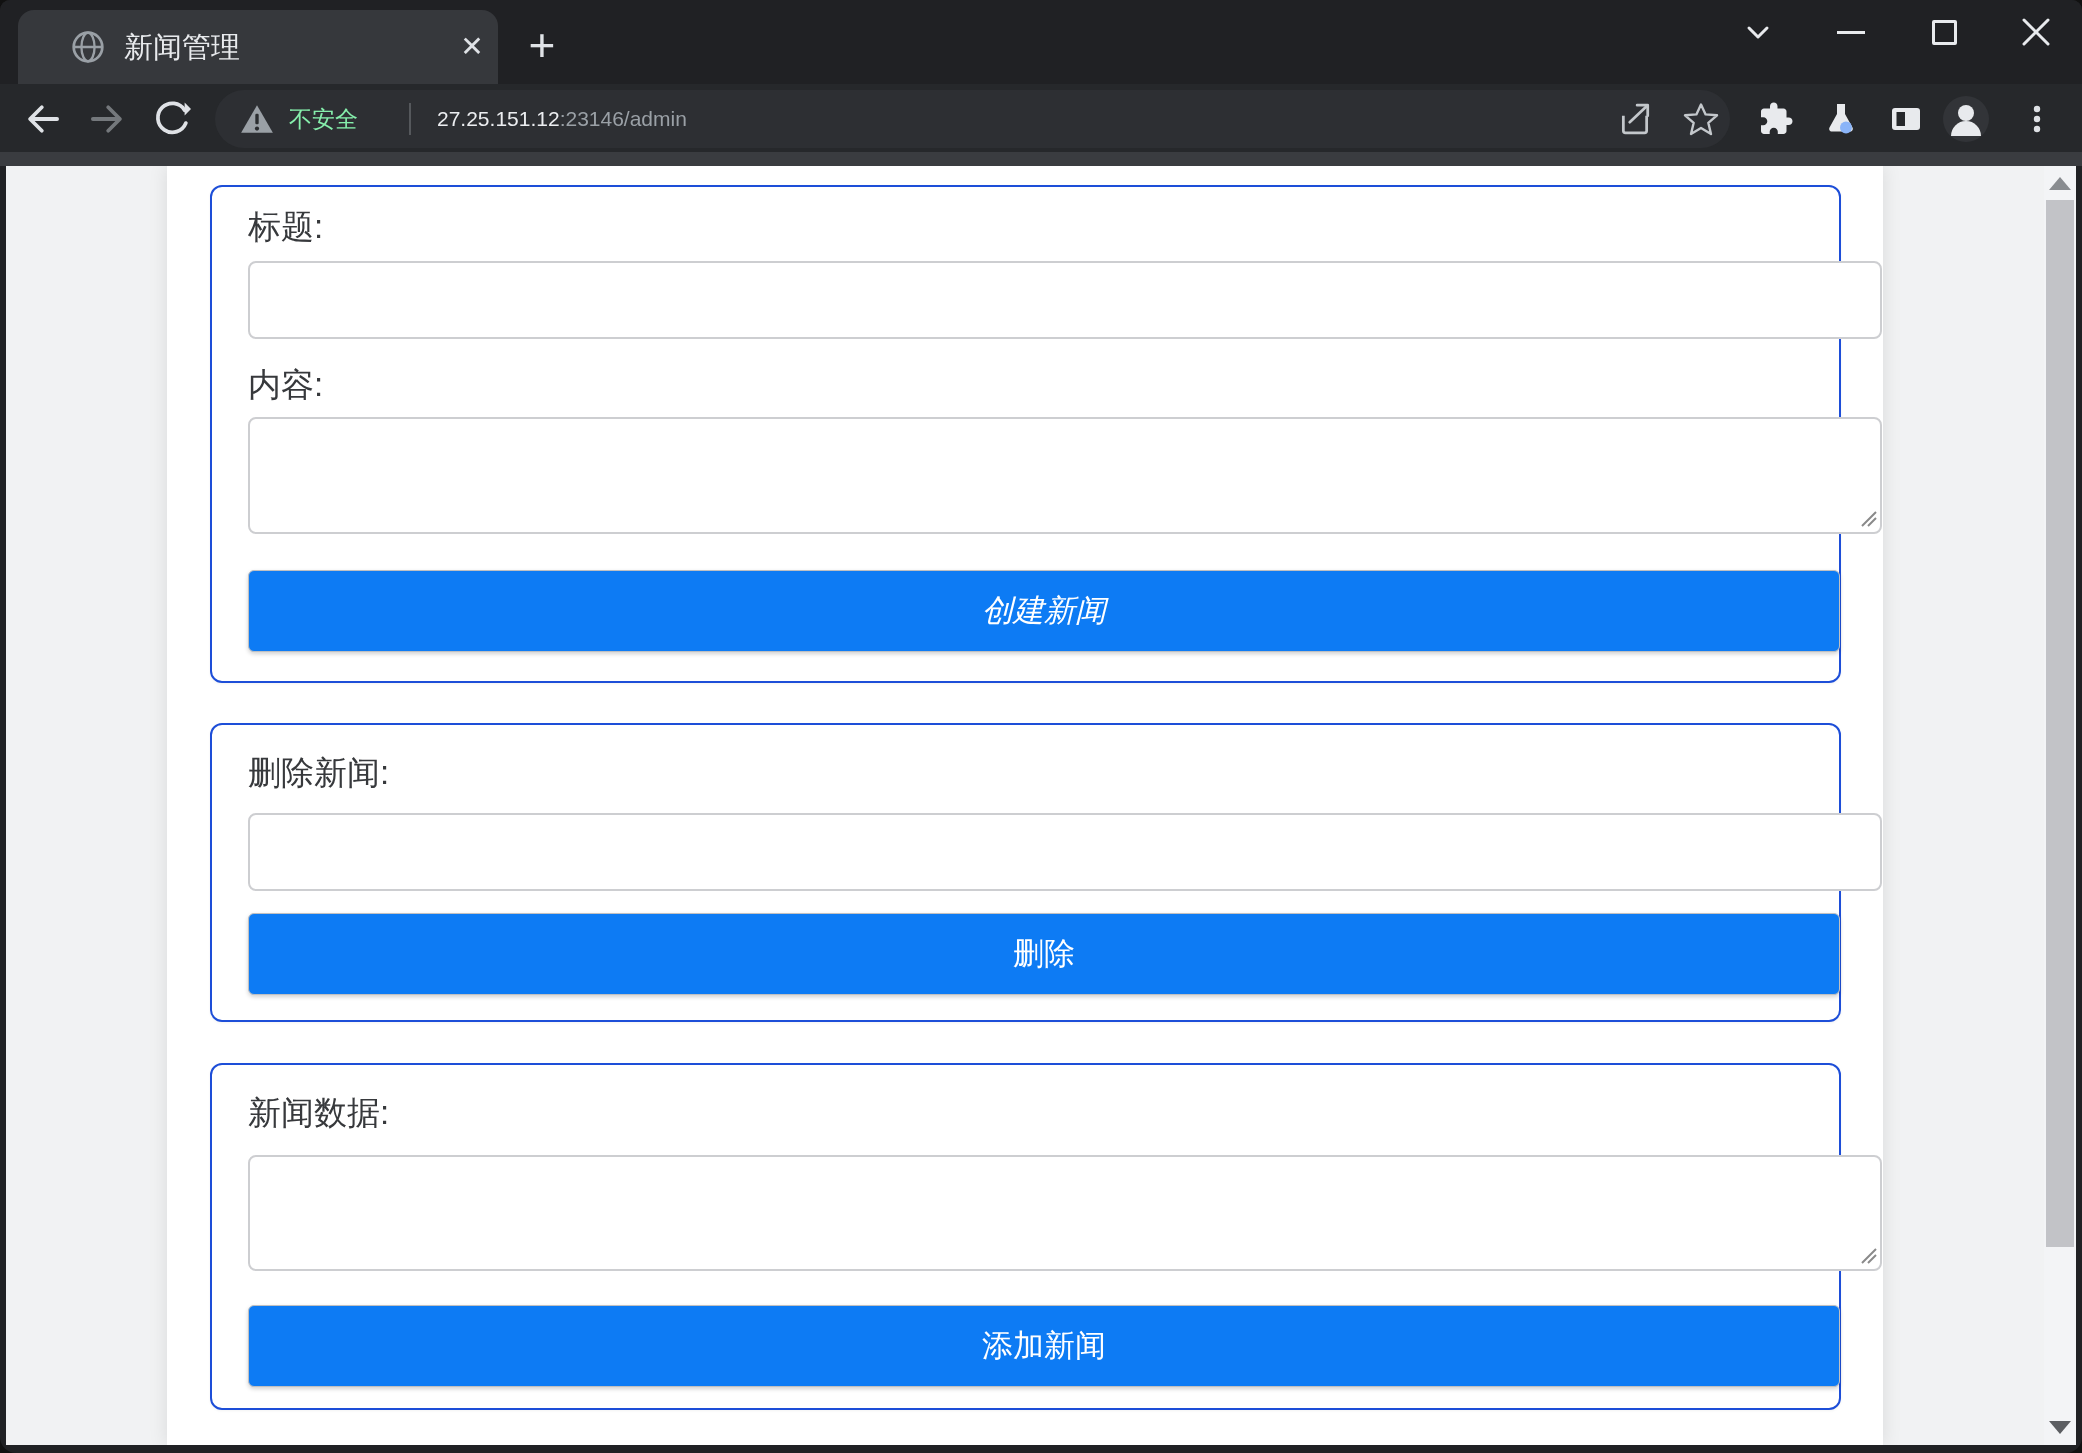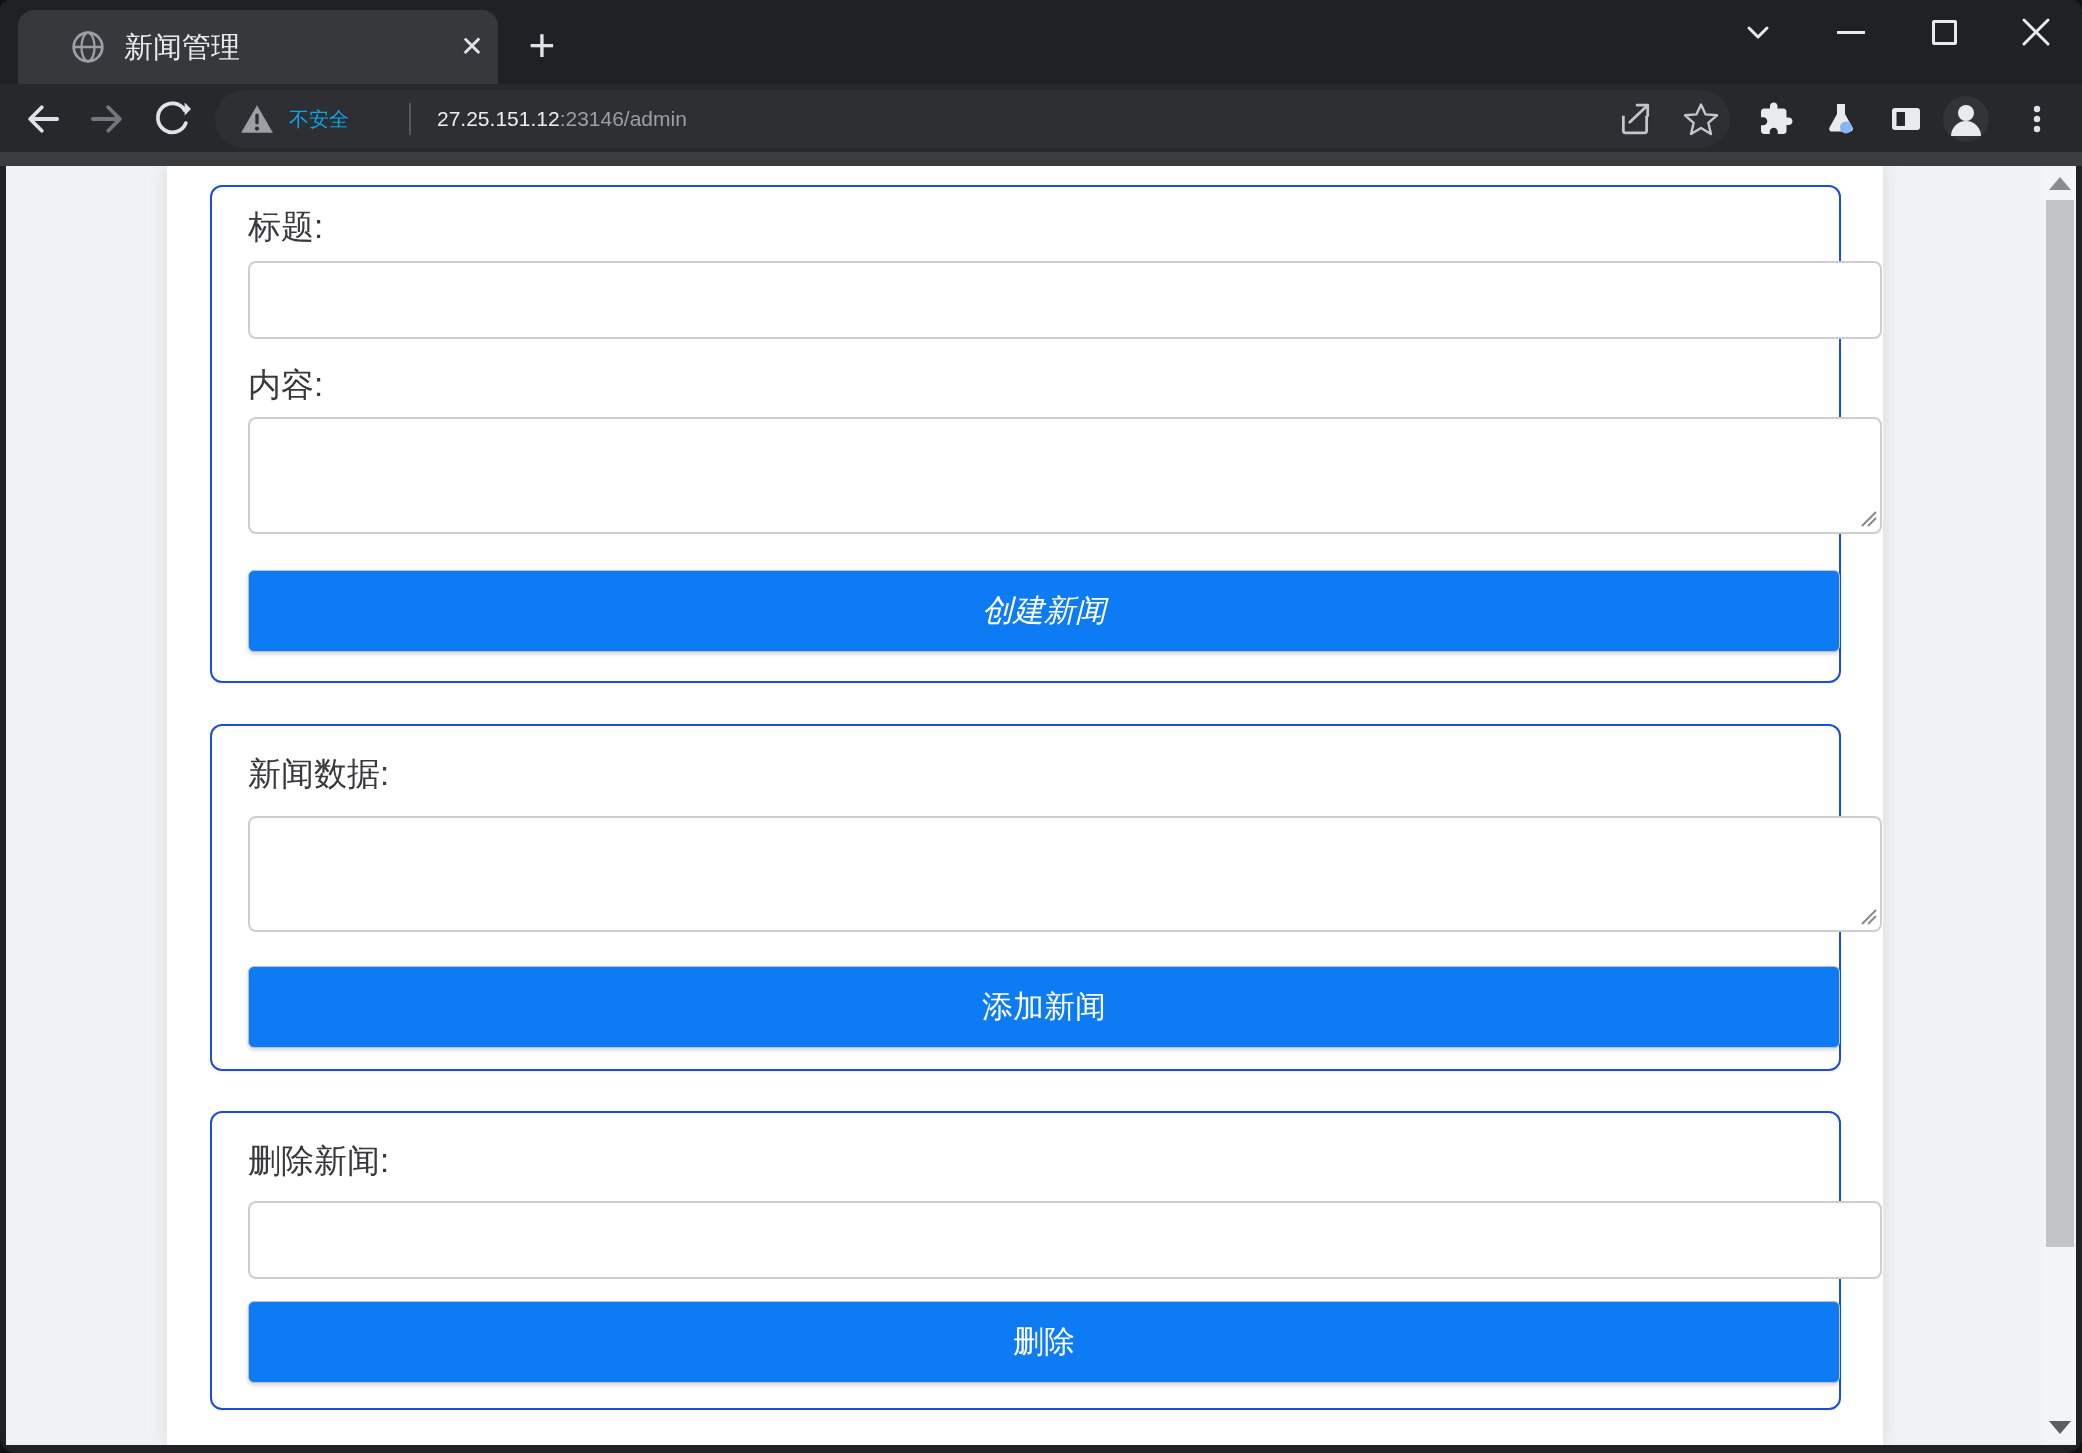--- a/index.html
+++ b/index.html
@@ -18,21 +18,21 @@
   .min-glyph{width:28px;height:3px;background:#e8eaed;}
   .max-glyph{width:25px;height:25px;border:3px solid #e8eaed;border-radius:2px;}
 
   
   .toolbar{position:absolute;left:0;top:84px;right:0;height:70px;background:#26282b;}
   .toolbar-strip{position:absolute;left:0;top:152px;right:0;height:14px;background:#3a3c40;}
   .navbtn{position:absolute;top:14px;width:42px;height:42px;display:flex;align-items:center;justify-content:center;}
   .nav-back{left:22px;} .nav-fwd{left:86px;} .nav-reload{left:150px;}
   .pill{position:absolute;left:215px;top:6px;width:1515px;height:58px;background:#2d2f33;border-radius:29px;}
   .sec-chip{position:absolute;left:24px;top:0;height:58px;display:flex;align-items:center;gap:14px;}
-  .sec-label{color:#0ea5e9;font-size:20px;white-space:nowrap;}
+  .sec-label{color:#86efac;font-size:23px;white-space:nowrap;}
   .pill-sep{position:absolute;left:194px;top:13px;width:2px;height:32px;background:#55585c;}
   .url{position:absolute;left:222px;top:0;height:58px;line-height:58px;font-size:21px;white-space:nowrap;}
   .url-host{color:#eceef1;}
   .url-path{color:#9aa0a6;}
   .pill-icon{position:absolute;top:11px;width:36px;height:36px;}
   .pi-share{left:1402px;} .pi-star{left:1468px;}
   .tool-icon{position:absolute;top:17px;width:36px;height:36px;}
   .ti-puzzle{left:1758px;} .ti-flask{left:1823px;} .ti-panel{left:1888px;}
   .ti-avatar{left:1942px;top:11px;width:48px;height:48px;}
   .ti-menu{left:2019px;}
@@ -193,39 +193,39 @@
           <textarea class="txt-area" style=""></textarea>
           <span class="grip">
             <svg width="18" height="18" viewBox="0 0 18 18" fill="none">
               <path d="M3 17 L17 3 M9 17 L17 9" stroke="#8a8a8a" stroke-width="2"></path>
             </svg>
           </span>
         </div>
         <button class="btn c1-btn">创建新闻</button>
       </div>
 
+      <div class="card card2">
+        <label class="lbl c2-l1">删除新闻:</label>
+        <input class="txt-input c2-input" type="text" value="" style="">
+        <button class="btn c2-btn">删除</button>
+      </div>
+
       <div class="card card3">
         <label class="lbl c3-l1">新闻数据:</label>
         <div class="ta-wrap c3-ta">
           <textarea class="txt-area" style=""></textarea>
           <span class="grip">
             <svg width="18" height="18" viewBox="0 0 18 18" fill="none">
               <path d="M3 17 L17 3 M9 17 L17 9" stroke="#8a8a8a" stroke-width="2"></path>
             </svg>
           </span>
         </div>
         <button class="btn c3-btn">添加新闻</button>
       </div>
 
-      <div class="card card2">
-        <label class="lbl c2-l1">删除新闻:</label>
-        <input class="txt-input c2-input" type="text" value="" style="">
-        <button class="btn c2-btn">删除</button>
-      </div>
-
     </div>
 
     <div class="scrollbar">
       <div class="sb-up">
           <div class="tri"></div>
         </div>
       <div class="sb-thumb"></div>
       <div class="sb-down">
           <div class="tri"></div>
         </div>

